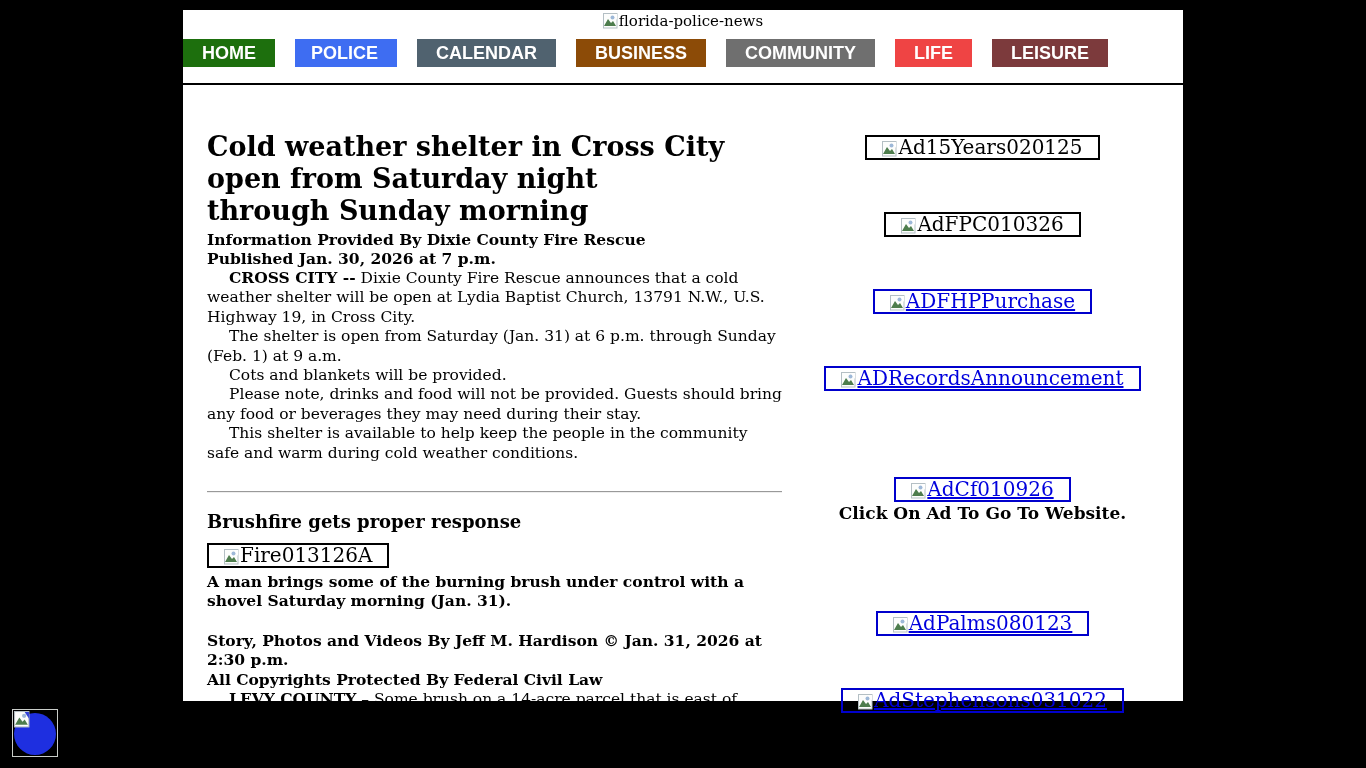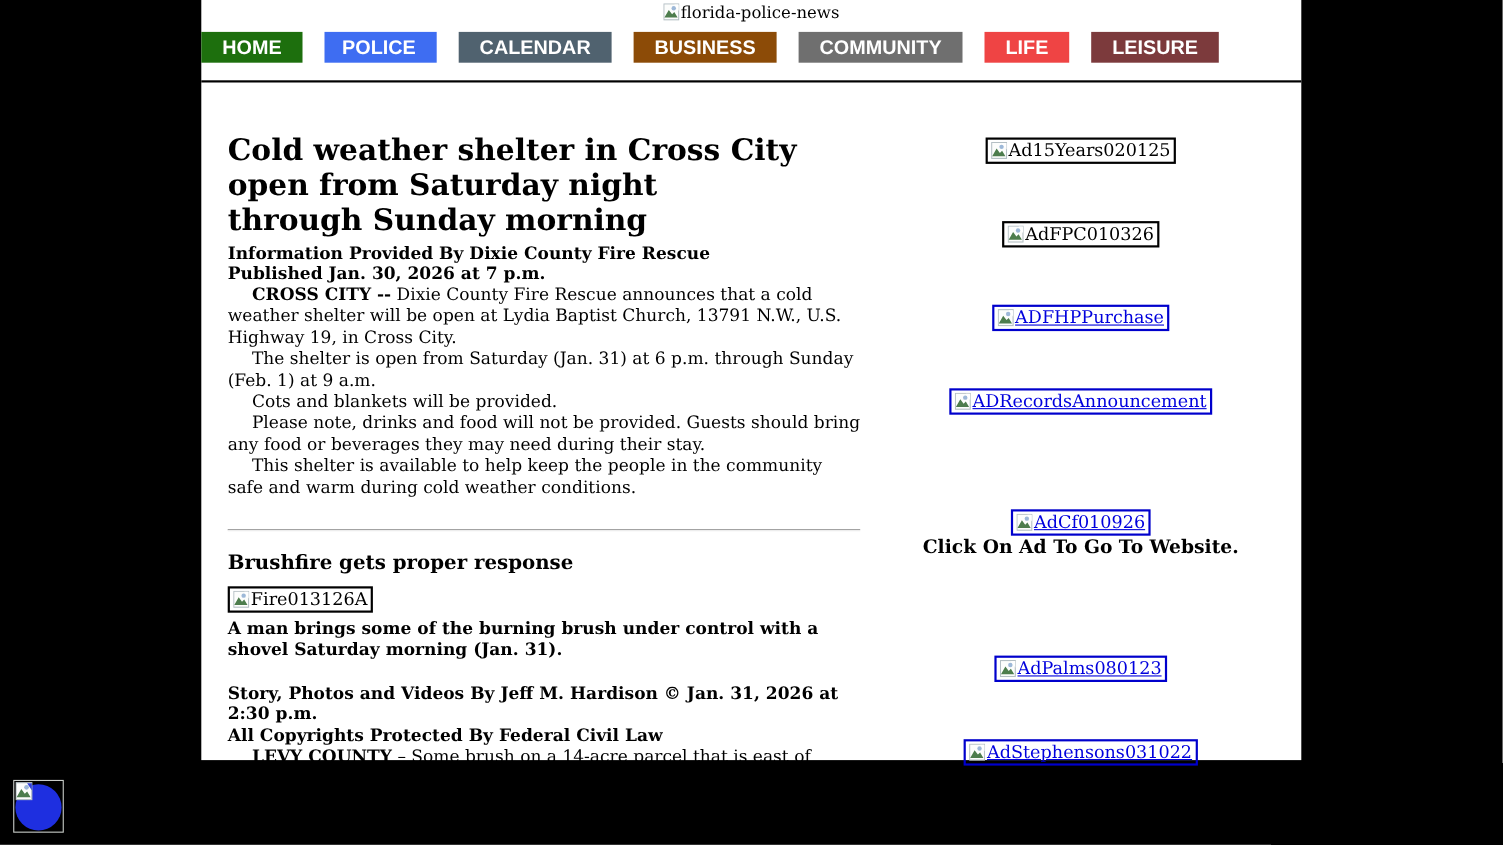--- a/index.html
+++ b/index.html
@@ -6,21 +6,21 @@
   html, body { margin: 0; padding: 0; }
   body {
     width: 1366px; height: 768px;
     background: #000;
     overflow: hidden;
     position: relative;
     font-family: "DejaVu Serif", "Liberation Serif", serif;
   }
   .page {
     width: 1000px; height: 691px;
-    margin: 0 auto;
+    margin: 10px auto;
     background: #fff;
     position: relative;
   }
   
   .logo-row {
     padding-top: 2px;
     text-align: center;
     font-size: 15px;
     color: #000;
   }
@@ -96,23 +96,23 @@
   }
   h2.headline2 {
     margin: 14px 0 6px 0;
     font-size: 18px;
     line-height: 30px;
     font-weight: bold;
   }
   .photo-box { margin: 2px 0 4px 0; }
   .ad {
     display: inline-block;
-    font-size: 16px;
+    font-size: 20px;
     line-height: 18px;
-    padding: 1px 3px;
+    padding: 1px 15px;
     white-space: nowrap;
   }
   .ad-plain {
     border: 2px solid #000;
     color: #000;
     text-decoration: none;
   }
   .ad-link {
     border: 2px solid #0000cc;
     color: #0000dd;

